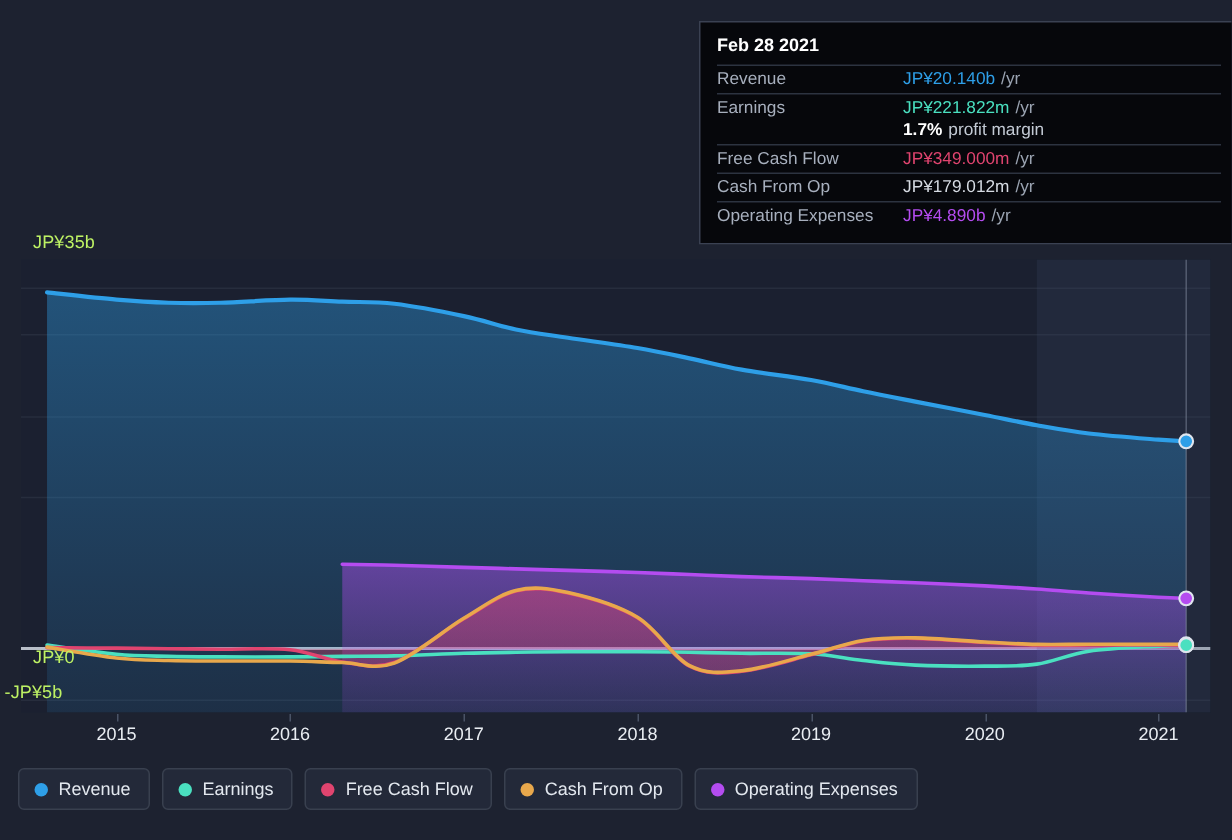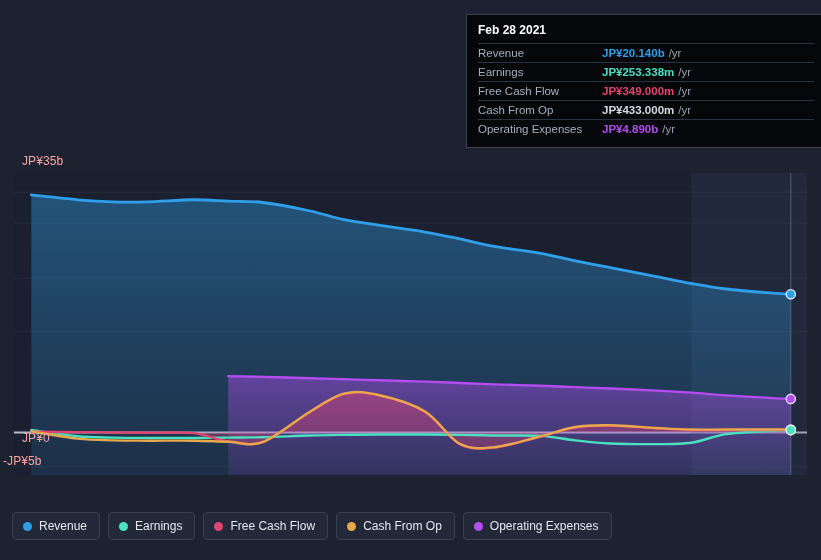--- a/index.html
+++ b/index.html
@@ -20,21 +20,21 @@
     position: absolute;
     left: 14px; top: 173px;
     width: 793px; height: 302px;
     background: #1b2030;
   }
   #plot-svg { position:absolute; left:0; top:0; }
 
   
   .ylabel {
     position: absolute;
-    color: #fca5a5;
+    color: #bef264;
     font-size: 12px;
     letter-spacing: .1px;
     white-space: nowrap;
   }
   #ylabel-top   { left: 22px; top: 154px; }
   #ylabel-zero  { left: 22px; top: 418px; margin-top: 13px; }
   #ylabel-neg   { left: 3px; top: 454px; }
 
   #xaxis {
     position: absolute;
@@ -79,21 +79,21 @@
     border-top: 1px solid #2c3340;
     padding: 3px 0 3px 0;
     font-size: 11.5px;
   }
   .tt-row.noline { border-top: none; padding-top: 0px; }
   .tt-label {
     width: 124px;
     color: #a7afbd;
     flex: none;
   }
-  .tt-val { font-weight: bold; }
+  .tt-val { font-weight: normal; }
   .tt-unit { color: #9aa3b1; font-weight: normal; margin-left: 4px; text-align: center; }
   .tt-sub { color: #c3cad4; font-weight: normal; }
   .tt-pct { color: #ffffff; font-weight: bold; }
 
   
   #legend {
     position: absolute;
     left: 12px; top: 512px;
     display: flex;
     gap: 8px;
@@ -173,42 +173,63 @@
           <circle cx="776.8" cy="257.1" r="4.6" fill="#e0446f" stroke="#dfe5ee" stroke-width="1.4"></circle>
           <circle cx="776.8" cy="257.1" r="4.6" fill="#4ae0c0" stroke="#dfe5ee" stroke-width="1.4"></circle>
         </g>
     </svg>
   </div>
 
   <div class="ylabel" id="ylabel-top">JP¥35b</div>
   <div class="ylabel" id="ylabel-zero">JP¥0</div>
   <div class="ylabel" id="ylabel-neg">-JP¥5b</div>
 
+  <div id="xaxis">
+      <div class="xtickmark" style="left: 63.7px;"></div>
+      <div class="xtick" style="left: 63.7px;">2015</div>
+      <div class="xtickmark" style="left: 179.4px;"></div>
+      <div class="xtick" style="left: 179.4px;">2016</div>
+      <div class="xtickmark" style="left: 295.2px;"></div>
+      <div class="xtick" style="left: 295.2px;">2017</div>
+      <div class="xtickmark" style="left: 411px;"></div>
+      <div class="xtick" style="left: 411px;">2018</div>
+      <div class="xtickmark" style="left: 526.7px;"></div>
+      <div class="xtick" style="left: 526.7px;">2019</div>
+      <div class="xtickmark" style="left: 642.5px;"></div>
+      <div class="xtick" style="left: 642.5px;">2020</div>
+      <div class="xtickmark" style="left: 758.3px;"></div>
+      <div class="xtick" style="left: 758.3px;">2021</div>
+    </div>
 
   <div id="tooltip">
     <div id="tooltip-date">Feb 28 2021</div>
     <div id="tooltip-rows">
         <div class="tt-row">
           <div class="tt-label">Revenue</div>
           <span class="tt-val" style="color: rgb(46, 159, 232);">JP¥20.140b</span>
           <span class="tt-unit">/yr</span>
         </div>
         <div class="tt-row">
           <div class="tt-label">Earnings</div>
-          <span class="tt-val" style="color: rgb(74, 224, 192);">JP¥253.338m</span>
-          <span class="tt-unit">/yr</span>
+          <span class="tt-val" style="color: rgb(74, 224, 192);">JP¥221.822m</span>
+          <span class="tt-unit">/yr</span>
+        </div>
+        <div class="tt-row noline">
+          <div class="tt-label"></div>
+          <span class="tt-pct" style="color: rgb(255, 255, 255);">1.7%</span>
+          <span class="tt-unit tt-sub">profit margin</span>
         </div>
         <div class="tt-row">
           <div class="tt-label">Free Cash Flow</div>
           <span class="tt-val" style="color: rgb(224, 68, 111);">JP¥349.000m</span>
           <span class="tt-unit">/yr</span>
         </div>
         <div class="tt-row">
           <div class="tt-label">Cash From Op</div>
-          <span class="tt-val">JP¥433.000m</span>
+          <span class="tt-val">JP¥179.012m</span>
           <span class="tt-unit">/yr</span>
         </div>
         <div class="tt-row">
           <div class="tt-label">Operating Expenses</div>
           <span class="tt-val" style="color: rgb(180, 76, 240);">JP¥4.890b</span>
           <span class="tt-unit">/yr</span>
         </div>
       </div>
   </div>
 

